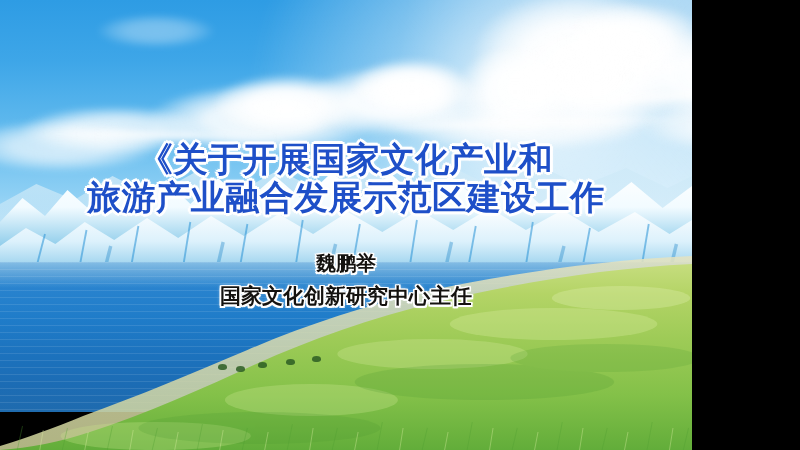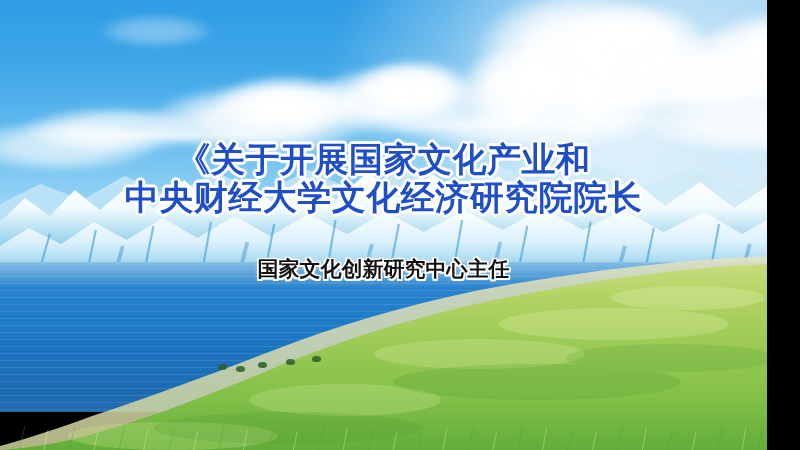--- a/index.html
+++ b/index.html
@@ -5,21 +5,21 @@
 <style>
   html, body {
     margin: 0;
     padding: 0;
     background: #000;
   }
   * { box-sizing: border-box; }
 
   .slide {
     position: relative;
-    width: 767px;
+    width: 692px;
     height: 450px;
     overflow: hidden;
     font-family: "Liberation Sans", "DejaVu Sans", sans-serif;
     user-select: none;
     padding-left: 32px;
   }
 
   
   .bg-layer { position: absolute; left: 0; top: 0; width: 100%; height: 100%; }
 
@@ -384,21 +384,22 @@
     <div class="shrub" style="left:236px; top:366px;"></div>
     <div class="shrub" style="left:258px; top:362px;"></div>
     <div class="shrub" style="left:286px; top:359px;"></div>
     <div class="shrub" style="left:312px; top:356px;"></div>
   </div>
 
   <div class="text-stack">
 
     <div class="title-block">
       <div class="title-line">《关于开展国家文化产业和</div>
-      <div class="title-line">中央财经大学文化经济研究院院长</div>
+      <div class="title-line">旅游产业融合发展示范区建设工作</div>
     </div>
 
     <div class="presenter-block">
+      <div class="presenter-name">魏鹏举</div>
       <div class="presenter-role">国家文化创新研究中心主任</div>
     </div>
 
   </div>
 </div>
 
 </body></html>

